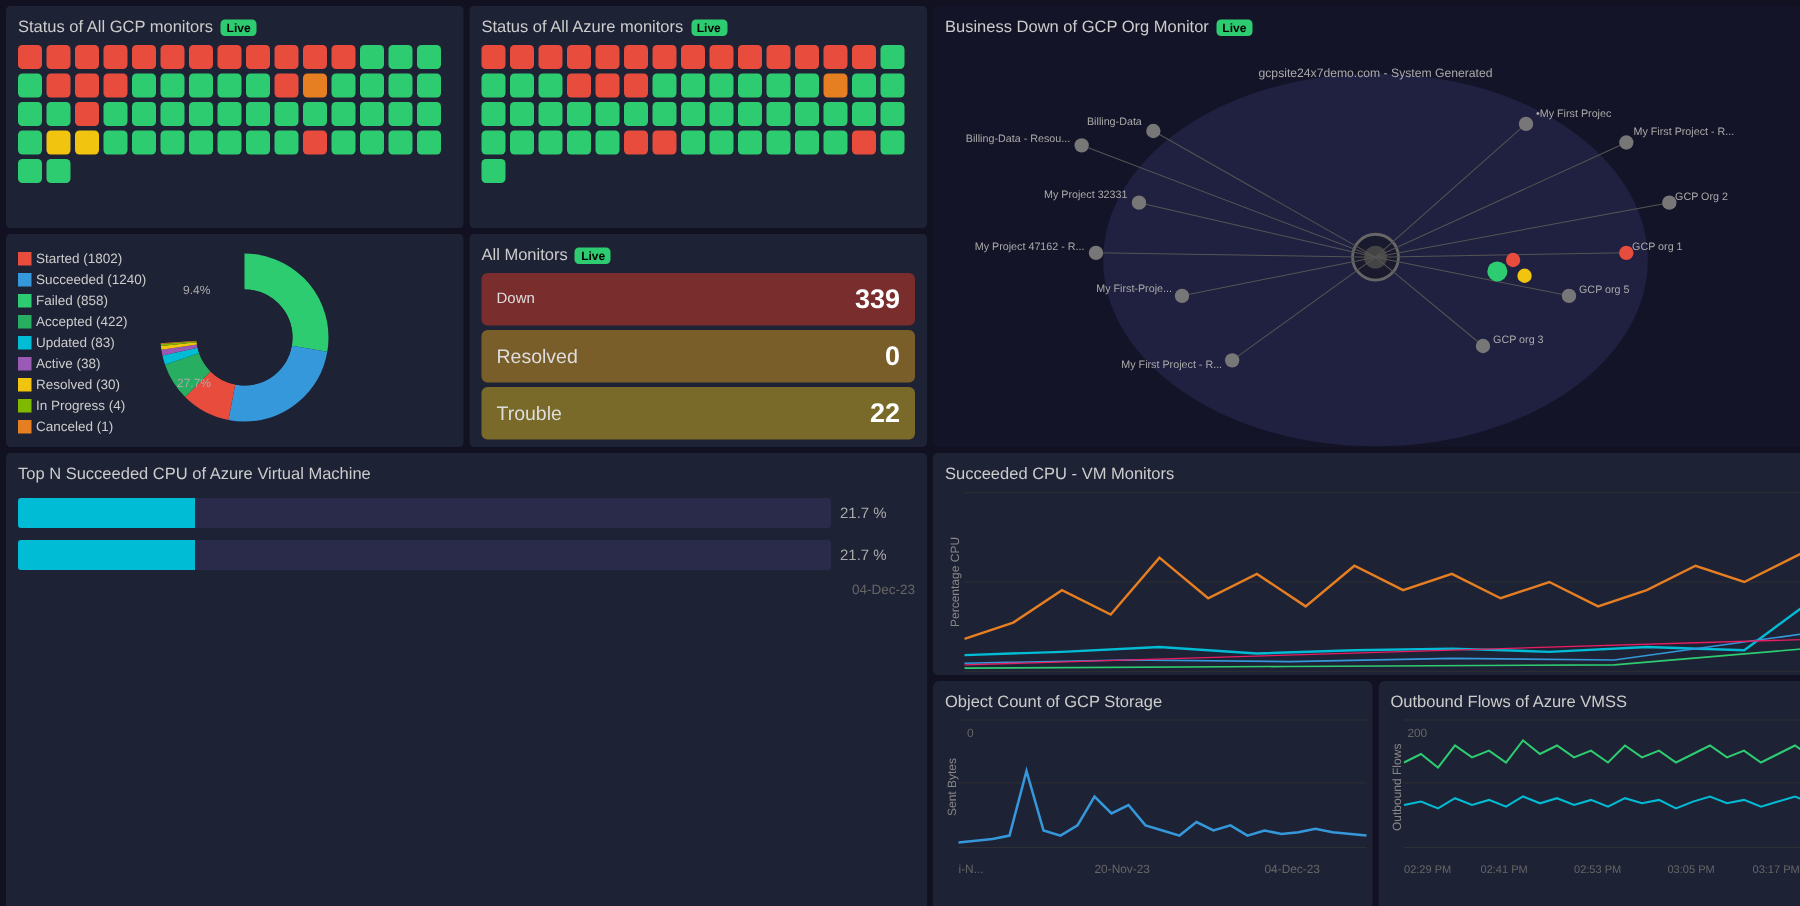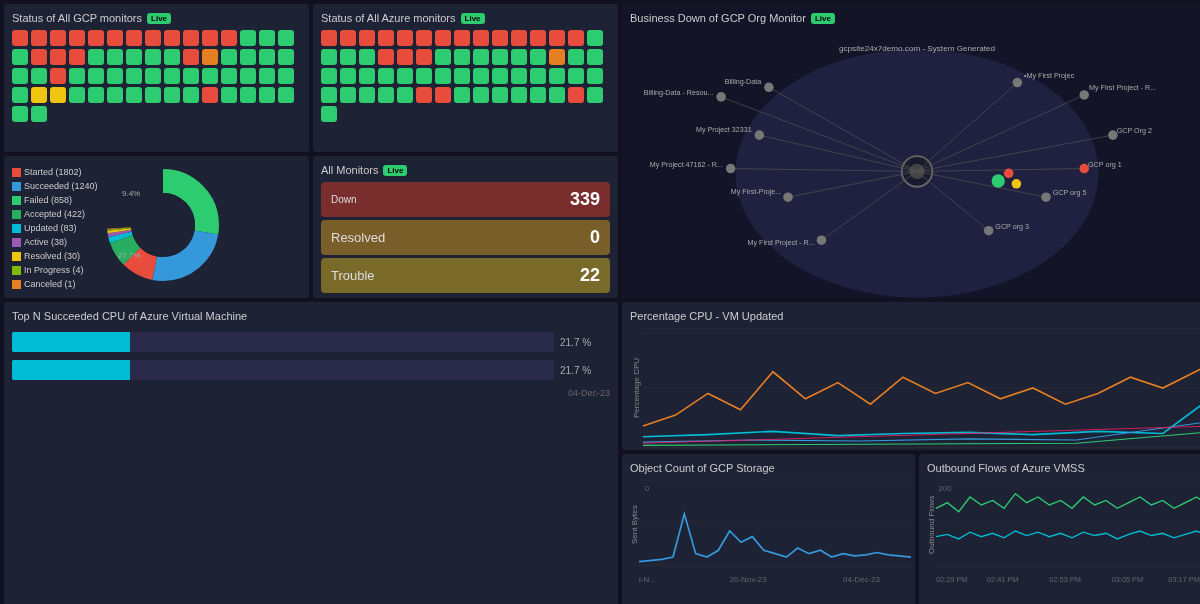--- a/index.html
+++ b/index.html
@@ -333,21 +333,21 @@
         </div>
         <span style="font-size:10px;color:#aaa;min-width:50px;">21.7 %</span>
       </div>
     </div>
 
     <div style="text-align:right;font-size:9px;color:#666;margin-top:8px;">04-Dec-23</div>
   </div>
 
   <div class="panel" style="grid-column:3;grid-row:3;">
     <div class="panel-title">
-      <span>Percentage CPU - VM Updated</span>
+      <span>Succeeded CPU - VM Monitors</span>
     </div>
     <div style="display:flex;width:100%;height:calc(100%-18px);">
       <div style="font-size:8px;color:#888;writing-mode:vertical-rl;transform:rotate(180deg);text-align:center;padding:2px;white-space:nowrap;">Percentage CPU</div>
       <svg width="100%" height="120" viewBox="0 0 530 110">
 
         <line x1="0" y1="0" x2="530" y2="0" stroke="#333" stroke-width="0.5"></line>
         <line x1="0" y1="55" x2="530" y2="55" stroke="#333" stroke-width="0.5"></line>
         <line x1="0" y1="110" x2="530" y2="110" stroke="#333" stroke-width="0.5"></line>
 
         <polyline points="0,90 30,80 60,60 90,75 120,40 150,65 180,50 210,70 240,45 270,60 300,50 330,65 360,55 390,70 420,60 450,45 480,55 510,40 530,30" fill="none" stroke="#e67e22" stroke-width="1.5"></polyline>

